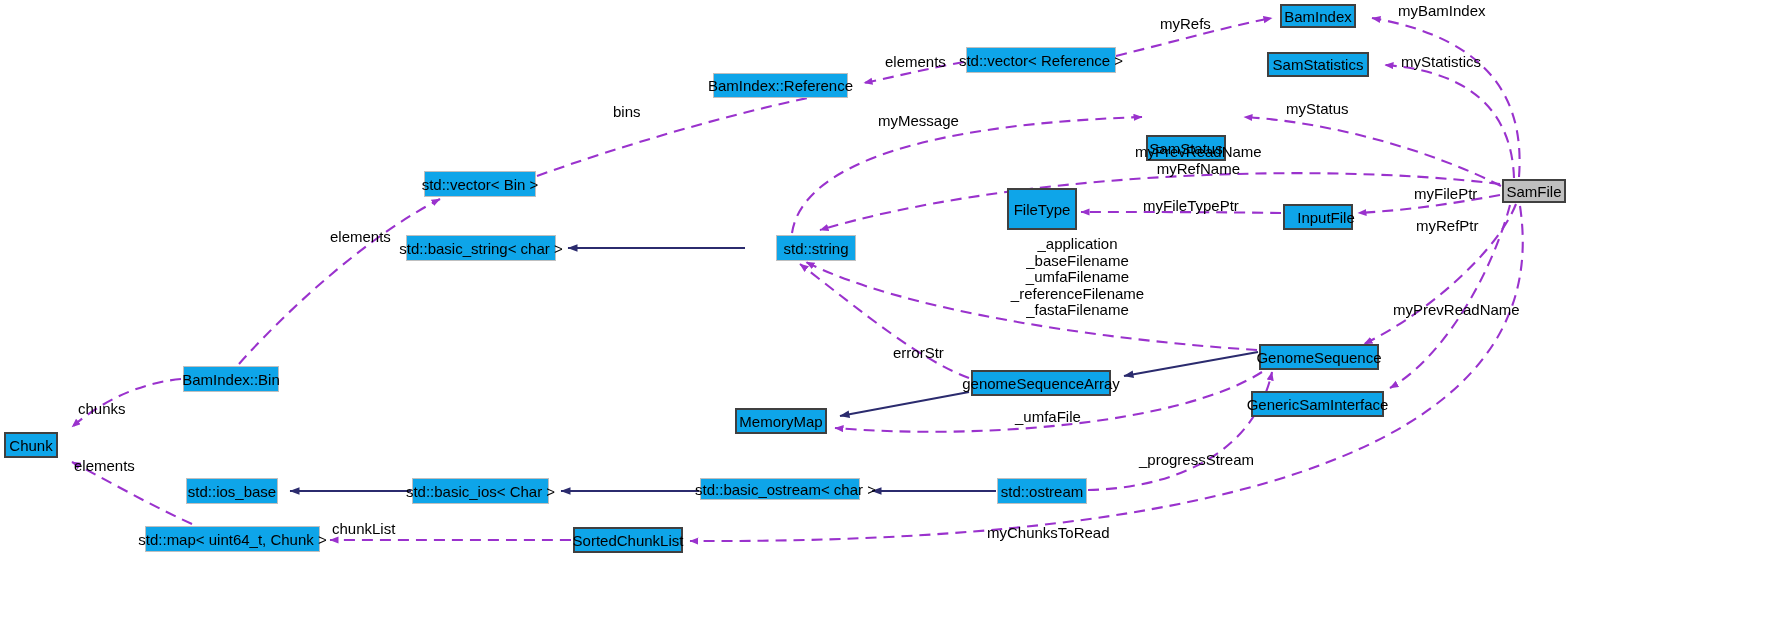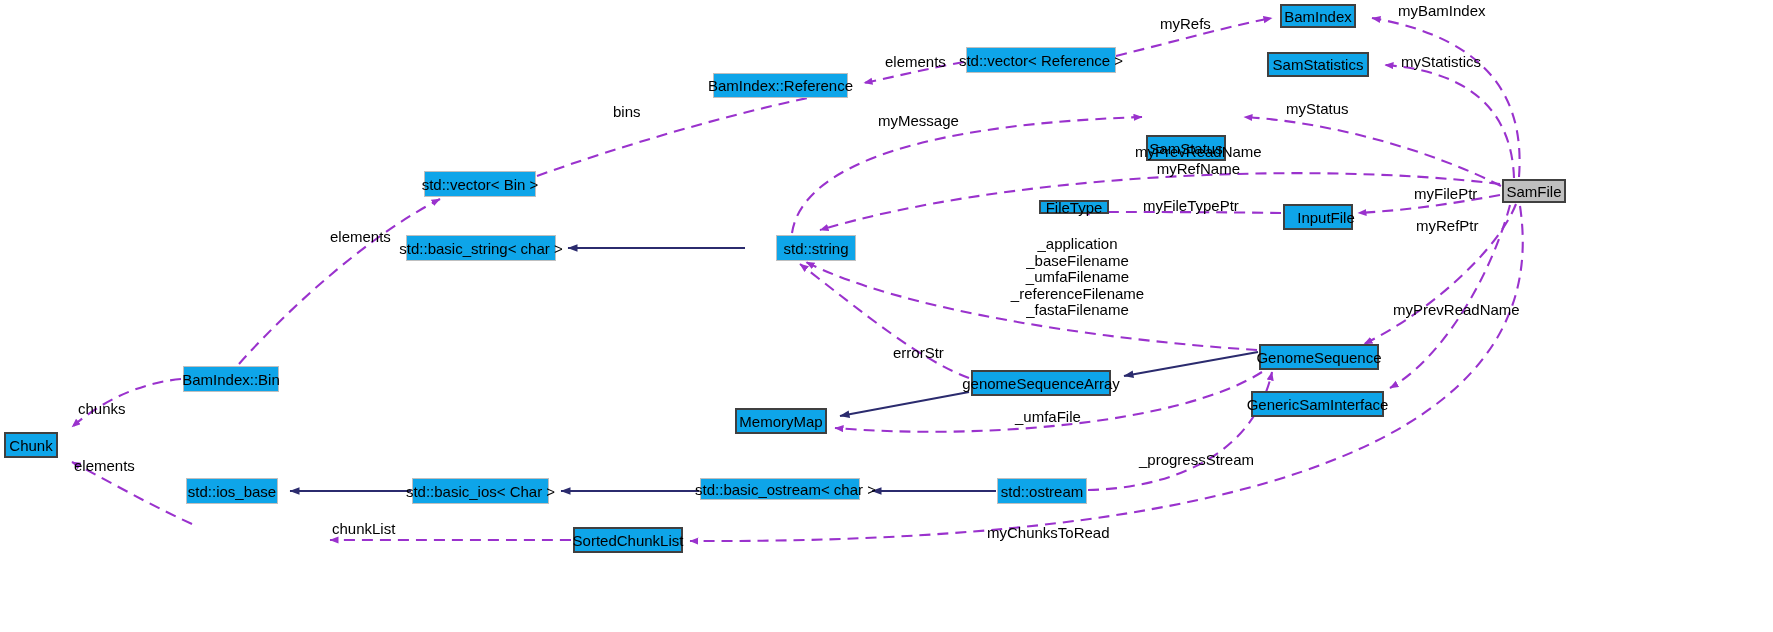--- a/index.html
+++ b/index.html
@@ -161,21 +161,21 @@
   </div>
 
   <div class="node thin" style="left:424px;top:171px;width:112px;height:26px;">
     <span>std::vector&lt; Bin &gt;</span>
   </div>
 
   <div class="node current" style="left:1502px;top:179px;width:64px;height:24px;">
     <span>SamFile</span>
   </div>
 
-  <div class="node thick" style="left:1007px;top:200px;width:70px;height:14px;margin-left:32px;">
+  <div class="node thick" style="left:1007px;top:188px;width:70px;height:42px;">
     <span>FileType</span>
   </div>
 
   <div class="node thick" style="left:1283px;top:204px;width:70px;height:26px;padding-left:16px;">
     <span>InputFile</span>
   </div>
 
   <div class="node thin" style="left:406px;top:235px;width:150px;height:26px;">
     <span>std::basic_string&lt; char &gt;</span>
   </div>
@@ -217,20 +217,23 @@
   </div>
 
   <div class="node thin" style="left:700px;top:478px;width:160px;height:22px;padding-left:11px;">
     <span>std::basic_ostream&lt; char &gt;</span>
   </div>
 
   <div class="node thin" style="left:997px;top:478px;width:90px;height:26px;">
     <span>std::ostream</span>
   </div>
 
+  <div class="node thin" style="left:145px;top:526px;width:175px;height:26px;">
+    <span>std::map&lt; uint64_t, Chunk &gt;</span>
+  </div>
 
   <div class="node thick" style="left:573px;top:527px;width:110px;height:26px;">
     <span>SortedChunkList</span>
   </div>
 
   <div class="edge-label" style="left:1398px;top:3px;">myBamIndex</div>
   <div class="edge-label" style="left:1160px;top:16px;">myRefs</div>
   <div class="edge-label" style="left:1401px;top:54px;">myStatistics</div>
   <div class="edge-label" style="left:885px;top:54px;">elements</div>
   <div class="edge-label" style="left:1286px;top:101px;">myStatus</div>

